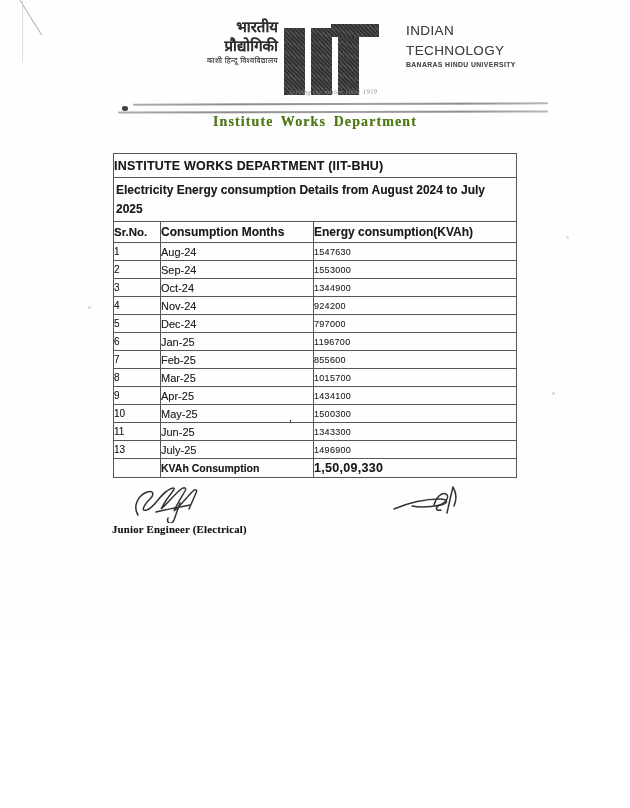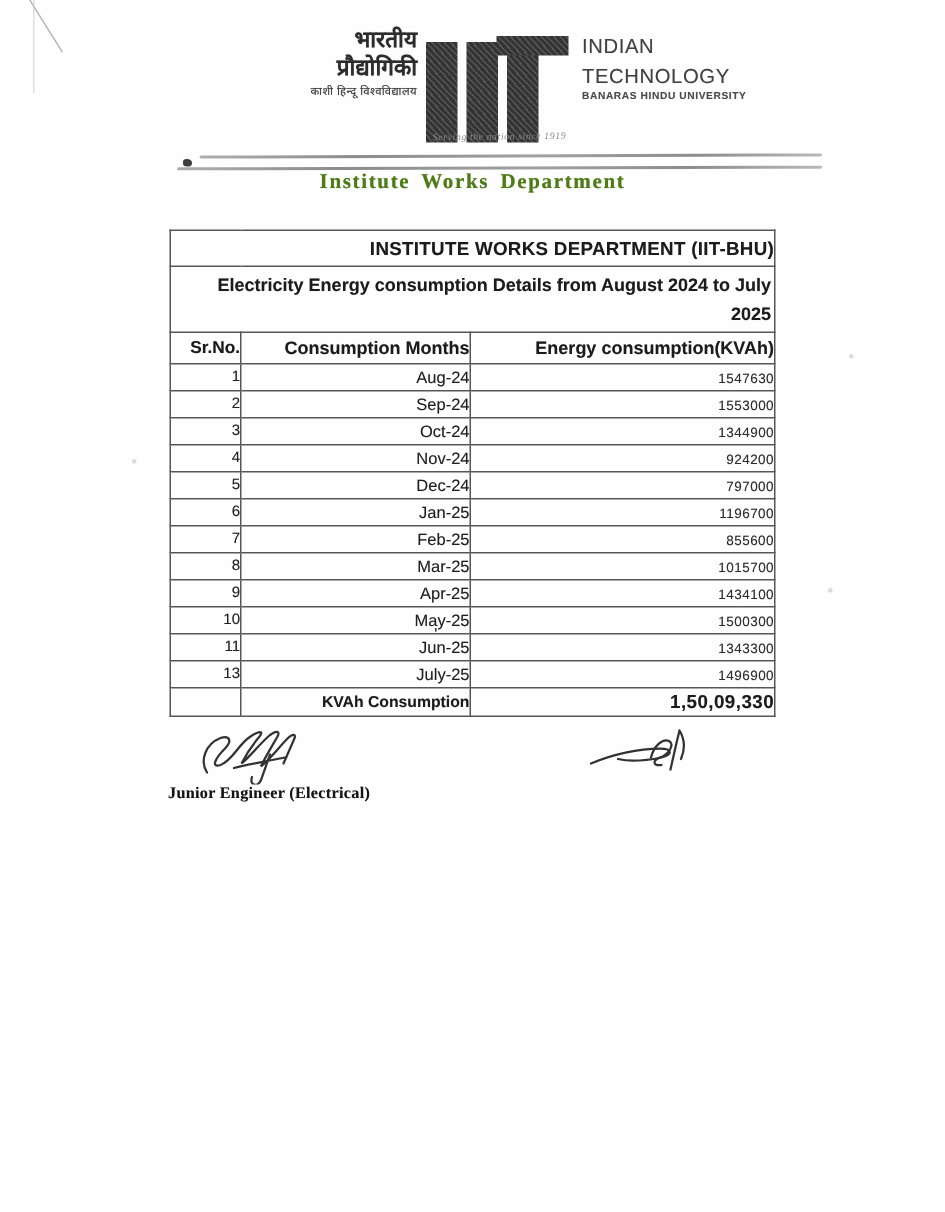--- a/index.html
+++ b/index.html
@@ -37,21 +37,21 @@
   .logo .b2 { left:28px; }
   .logo .b3 { left:55px; }
   .logo .btop {
     position:absolute; left:48px; top:1px; width:48px; height:13px;
     background:
       repeating-linear-gradient(47deg, rgba(255,255,255,.16) 0 1px, rgba(0,0,0,0) 1px 3px),
       #343434;
   }
 
   .english-block {
-    position:absolute; left:388px; top:21px; width:190px;
+    position:absolute; left:406px; top:21px; width:190px;
     color:#414141; font-size:13.5px; line-height:19.5px;
     letter-spacing:.4px; font-weight:500;
     text-shadow:0 0 .6px rgba(0,0,0,.25);
   }
   .english-sub { font-size:6.8px; line-height:10px; font-weight:700; letter-spacing:.4px; color:#4a4a4a; }
 
   .motto {
     position:absolute; left:278px; top:88px; width:110px;
     font-family:"Liberation Serif", serif; font-style:italic;
     font-size:6.5px; color:#8b8b8b; text-align:center; letter-spacing:.4px;
@@ -72,21 +72,21 @@
     text-shadow:0 0 .6px rgba(0,0,0,.4);
   }
 
   
   table.consumption {
     position:absolute; left:113px; top:153px; width:403px;
     border-collapse:collapse; table-layout:fixed;
     font-family:"Liberation Sans", sans-serif;
   }
   table.consumption td, table.consumption th {
-    border:1px solid #565656; text-align:right; vertical-align:middle;
+    border:1px solid #565656; text-align:left; vertical-align:middle;
     text-shadow:0 0 .5px rgba(0,0,0,.35); color:#1b1b1b;
   }
   table.consumption { border:1.5px solid #454545; }
   .col-sr { width:47px; } .col-month { width:153px; } .col-kvah { width:203px; }
 
   .t-title  { height:24px; font-weight:700; font-size:12.5px; letter-spacing:.2px; }
   .t-subtitle { height:44px; font-weight:700; font-size:12px; line-height:19px; padding:1px 2px; }
   .t-head th { height:21px; font-weight:700; font-size:12px; }
   .t-head th.h-sr { font-size:11.5px; }
   tbody td { height:18px; }

